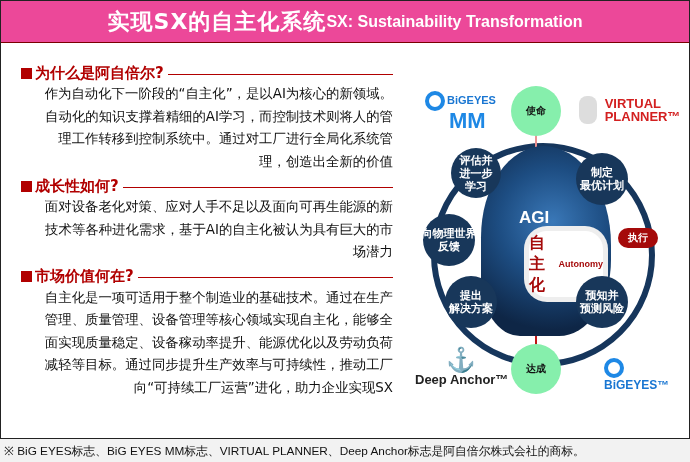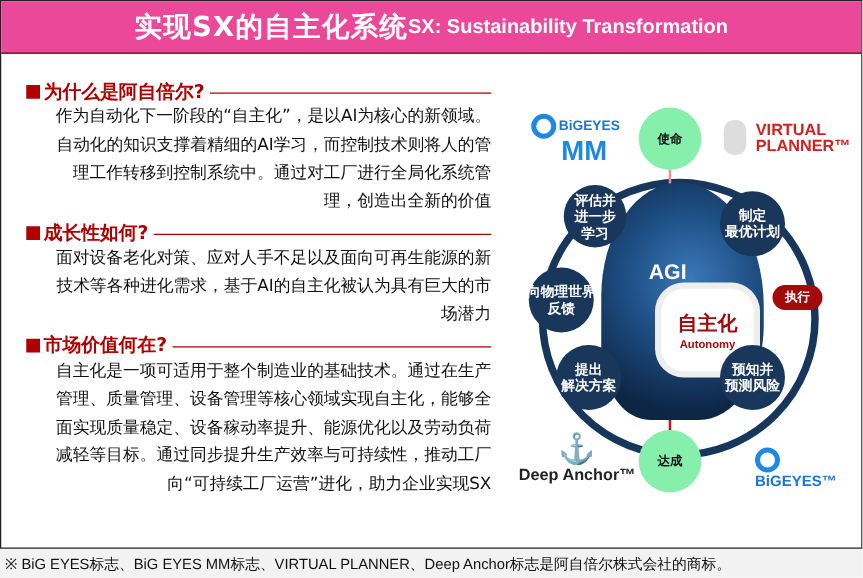--- a/index.html
+++ b/index.html
@@ -17,21 +17,21 @@
   .footer{position:absolute;left:4px;top:442px;font-size:11.8px;color:#111;font-family:"Liberation Sans",sans-serif;}
   
   .diagram{position:absolute;left:410px;top:75px;width:280px;height:345px;}
   .ring{position:absolute;left:20px;top:67px;width:212px;height:212px;border:6px solid #16365c;border-radius:50%;}
   .node{position:absolute;border-radius:50%;background:#18375a;color:#fff;font-weight:bold;font-size:11px;text-align:center;display:flex;align-items:center;justify-content:center;line-height:13px;}
   .gray{position:absolute;border-radius:50%;background:#86efac;color:#111;font-weight:bold;font-size:10px;display:flex;align-items:center;justify-content:center;}
   .pill{position:absolute;background:#a50a0a;color:#fff;font-weight:bold;font-size:10px;border-radius:12px;display:flex;align-items:center;justify-content:center;}
   .vline{position:absolute;width:2px;background:linear-gradient(#f0a0a0,#b80000);}
   .head{position:absolute;left:70px;top:70px;width:130px;height:190px;border-radius:48% 52% 40% 30%;background:radial-gradient(circle at 55% 40%,#3a78b8 0%,#1d4d82 40%,#0e2646 80%);}
   .agi{position:absolute;left:108px;top:132px;color:#fff;font-family:"Liberation Sans",sans-serif;font-weight:bold;font-size:17px;}
-  .gear{position:absolute;left:118px;top:155px;width:74px;height:66px;background:#fff;border-radius:18px;box-shadow:0 0 0 5px #eee;display:flex;flex-direction:column;align-items:center;justify-content:center;}
+  .gear{position:absolute;left:118px;top:155px;width:74px;height:66px;background:#fff;border-radius:18px;box-shadow:0 0 0 5px #eee;display:flex;flex-direction:row;align-items:center;justify-content:center;}
   .gear .cn{color:#a50a0a;font-weight:bold;font-size:16px;}
   .gear .en{color:#a50a0a;font-weight:bold;font-size:9px;font-family:"Liberation Sans",sans-serif;}
   .logo{position:absolute;font-family:"Liberation Sans",sans-serif;font-weight:bold;}
   .logo-be{color:#1976d2;}
   .circ{display:inline-block;width:20px;height:20px;border-radius:50%;border:4px solid #1e88e5;box-sizing:border-box;vertical-align:middle;margin-right:2px;}
 </style>
 </head>
 <body>
 
 <div class="frame">

